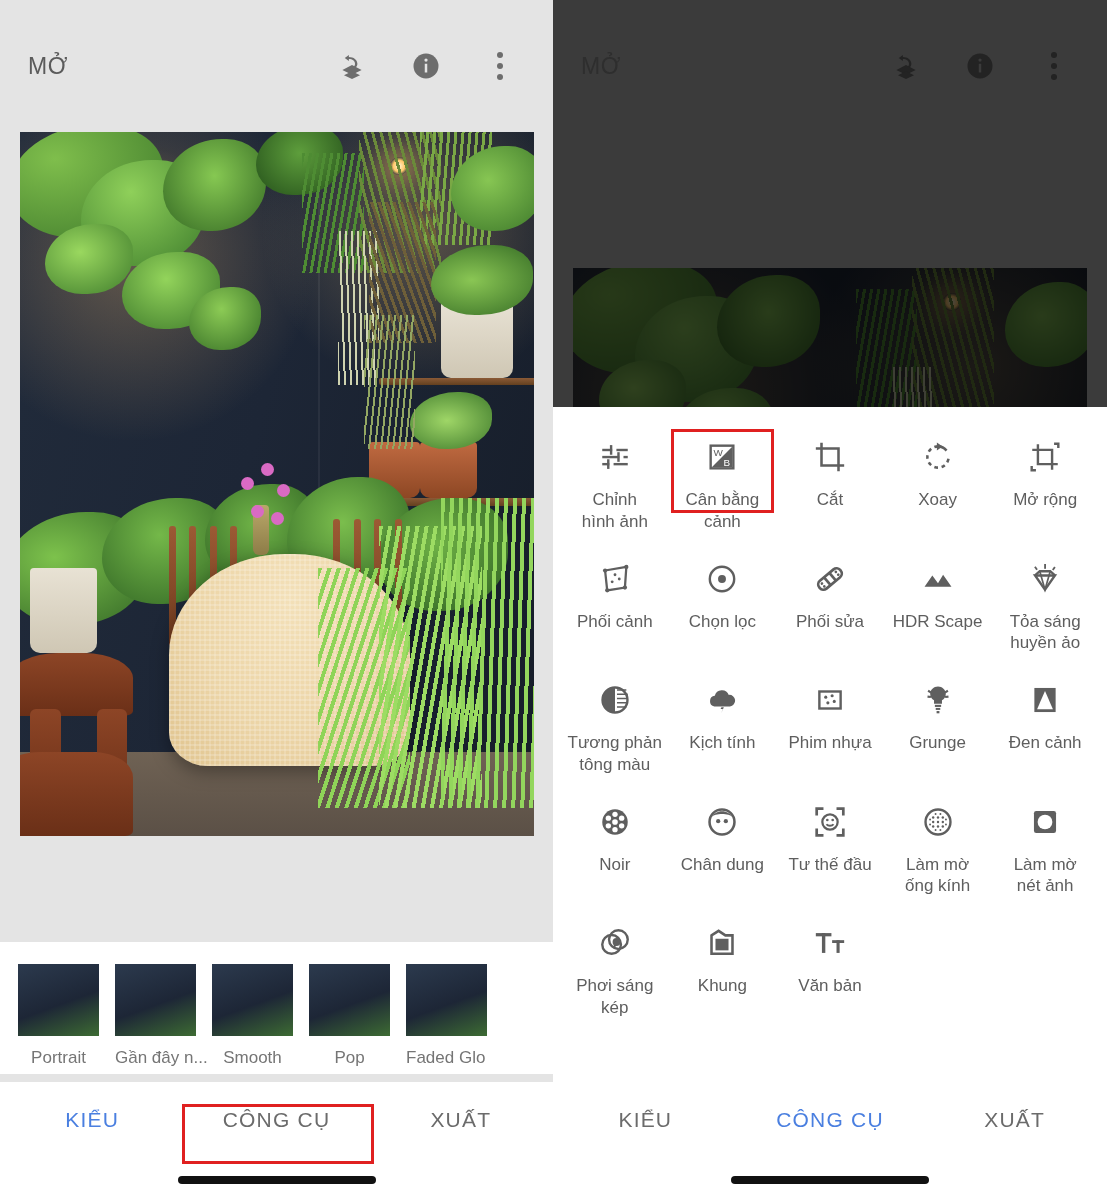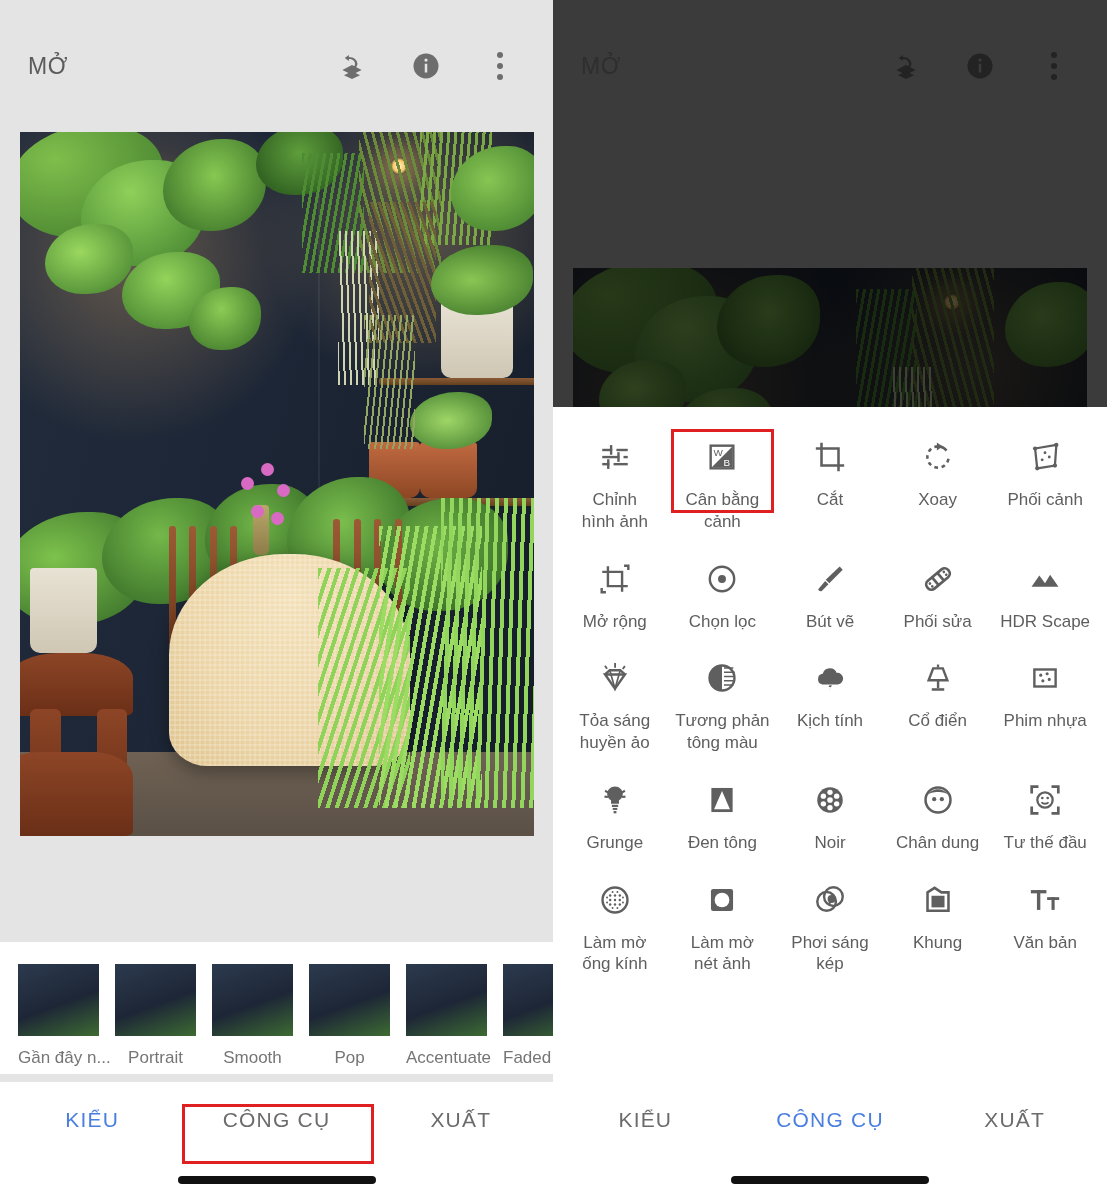--- a/index.html
+++ b/index.html
@@ -222,45 +222,39 @@
         <div class="chair" style="left:15%;top:82%;width:6%;height:14%;"></div>
         <div class="chair" style="left:-4%;top:88%;width:26%;height:12%;border-radius:30% 30% 6% 6%;"></div>
       </div>
     </div>
 
     <div class="filters">
       <div class="filter">
         <div class="filter-thumb">
           <div class="mini" style="background:linear-gradient(160deg,#2c3a4e 0%,#1d2636 55%,#3d6b33 100%);"></div>
         </div>
-        <div class="filter-label">Gần đây n...</div>
+        <div class="filter-label">Portrait</div>
       </div>
       <div class="filter">
         <div class="filter-thumb">
           <div class="mini" style="background:linear-gradient(160deg,#2c3a4e 0%,#1d2636 55%,#3d6b33 100%);"></div>
         </div>
-        <div class="filter-label">Portrait</div>
+        <div class="filter-label">Gần đây n...</div>
       </div>
       <div class="filter">
         <div class="filter-thumb">
           <div class="mini" style="background:linear-gradient(160deg,#2c3a4e 0%,#1d2636 55%,#3d6b33 100%);"></div>
         </div>
         <div class="filter-label">Smooth</div>
       </div>
       <div class="filter">
         <div class="filter-thumb">
           <div class="mini" style="background:linear-gradient(160deg,#2c3a4e 0%,#1d2636 55%,#3d6b33 100%);"></div>
         </div>
         <div class="filter-label">Pop</div>
-      </div>
-      <div class="filter">
-        <div class="filter-thumb">
-          <div class="mini" style="background:linear-gradient(160deg,#2c3a4e 0%,#1d2636 55%,#3d6b33 100%);"></div>
-        </div>
-        <div class="filter-label">Accentuate</div>
       </div>
       <div class="filter">
         <div class="filter-thumb">
           <div class="mini" style="background:linear-gradient(160deg,#2c3a4e 0%,#1d2636 55%,#3d6b33 100%);"></div>
         </div>
         <div class="filter-label">Faded Glo</div>
       </div>
     </div>
 
     <div class="tabs">
@@ -372,64 +366,55 @@
               <path d="M12 4.5 A 7.5 7.5 0 0 1 18 7.5" fill="none" stroke="#5f5f5f" stroke-width="1.8"></path>
               <path d="M11.2 1.8 L15.2 4.6 L11.2 7.4 Z"></path>
             </svg>
           </div>
           <div class="tool-label" style="white-space:pre-line">Xoay</div>
         </div>
 
         <div class="tool">
           <div class="tool-ico">
             <svg viewBox="0 0 24 24" width="34" height="34">
+              <path d="M7 3 L7 17 L21 17" fill="none" stroke="#5f5f5f" stroke-width="1.7"></path>
+              <path d="M3 7 L17 7 L17 21" fill="none" stroke="#5f5f5f" stroke-width="1.7"></path>
+              <path d="M18.4 2.6 L21.4 2.6 L21.4 5.6" fill="none" stroke="#5f5f5f" stroke-width="1.7"></path>
+              <path d="M2.6 18.4 L2.6 21.4 L5.6 21.4" fill="none" stroke="#5f5f5f" stroke-width="1.7"></path>
+            </svg>
+          </div>
+          <div class="tool-label" style="white-space:pre-line">Mở rộng</div>
+        </div>
+
+        <div class="tool">
+          <div class="tool-ico">
+            <svg viewBox="0 0 24 24" width="34" height="34">
               <path d="M5 6 L20 3.5 L19 18 L6.5 20 Z" fill="none" stroke="#5f5f5f" stroke-width="1.6"></path>
               <circle cx="5" cy="6" r="1.5"></circle>
                 <circle cx="20" cy="3.5" r="1.5"></circle>
               <circle cx="19" cy="18" r="1.5"></circle>
                 <circle cx="6.5" cy="20" r="1.5"></circle>
               <circle cx="12" cy="9" r="1"></circle>
                 <circle cx="15" cy="12" r="1"></circle>
                 <circle cx="10" cy="14" r="1"></circle>
             </svg>
           </div>
           <div class="tool-label" style="white-space:pre-line">Phối cảnh</div>
         </div>
 
         <div class="tool">
           <div class="tool-ico">
             <svg viewBox="0 0 24 24" width="34" height="34">
-              <path d="M7 3 L7 17 L21 17" fill="none" stroke="#5f5f5f" stroke-width="1.7"></path>
-              <path d="M3 7 L17 7 L17 21" fill="none" stroke="#5f5f5f" stroke-width="1.7"></path>
-              <path d="M18.4 2.6 L21.4 2.6 L21.4 5.6" fill="none" stroke="#5f5f5f" stroke-width="1.7"></path>
-              <path d="M2.6 18.4 L2.6 21.4 L5.6 21.4" fill="none" stroke="#5f5f5f" stroke-width="1.7"></path>
-            </svg>
-          </div>
-          <div class="tool-label" style="white-space:pre-line">Mở rộng</div>
-        </div>
-
-        <div class="tool">
-          <div class="tool-ico">
-            <svg viewBox="0 0 24 24" width="34" height="34">
               <circle cx="12" cy="12" r="8.6" fill="none" stroke="#5f5f5f" stroke-width="1.7"></circle>
               <circle cx="12" cy="12" r="2.8"></circle>
             </svg>
           </div>
           <div class="tool-label" style="white-space:pre-line">Chọn lọc</div>
         </div>
 
-        <div class="tool">
-          <div class="tool-ico">
-            <svg viewBox="0 0 24 24" width="34" height="34">
-              <path d="M18.8 3.2 L21 5.4 L11.5 15 L9 12.5 Z"></path>
-              <path d="M8.6 13.4 L10.9 15.7 L6.2 20.4 C5.4 21.2 3.2 20 3.8 19.1 Z"></path>
-            </svg>
-          </div>
-          <div class="tool-label" style="white-space:pre-line">Bút vẽ</div>
-        </div>
 
         <div class="tool">
           <div class="tool-ico">
             <svg viewBox="0 0 24 24" width="34" height="34">
               <g transform="rotate(-40 12 12)">
                 <rect x="2.4" y="8.4" width="19.2" height="7.2" rx="3.3" fill="none" stroke="#5f5f5f" stroke-width="1.9"></rect>
                 <rect x="8.6" y="8.4" width="1.9" height="7.2"></rect>
                 <rect x="13.5" y="8.4" width="1.9" height="7.2"></rect>
                 <circle cx="5.6" cy="10.8" r=".95"></circle>
                   <circle cx="5.6" cy="13.4" r=".95"></circle>
@@ -480,31 +465,20 @@
         <div class="tool">
           <div class="tool-ico">
             <svg viewBox="0 0 24 24" width="34" height="34">
               <path d="M6.6 16.5 A 3.8 3.8 0 0 1 6.9 9 A 5.2 5.2 0 0 1 16.8 8.4 A 3.9 3.9 0 0 1 17.6 16.5 Z"></path>
               <path d="M11.6 17.2 L13.3 17.2 L11.4 21.6 L12.6 18.4 L11 18.4 Z"></path>
             </svg>
           </div>
           <div class="tool-label" style="white-space:pre-line">Kịch tính</div>
         </div>
 
-        <div class="tool">
-          <div class="tool-ico">
-            <svg viewBox="0 0 24 24" width="34" height="34">
-              <path d="M12 2.5 L12 4.6" stroke="#5f5f5f" stroke-width="1.6"></path>
-              <path d="M5.4 13.6 L8.6 5.2 L15.4 5.2 L18.6 13.6 Z" fill="none" stroke="#5f5f5f" stroke-width="1.7"></path>
-              <rect x="11.2" y="13.6" width="1.7" height="5.5"></rect>
-              <rect x="7.6" y="19.2" width="8.8" height="1.8"></rect>
-            </svg>
-          </div>
-          <div class="tool-label" style="white-space:pre-line">Cổ điển</div>
-        </div>
 
         <div class="tool">
           <div class="tool-ico">
             <svg viewBox="0 0 24 24" width="34" height="34">
               <rect x="4.5" y="6" width="15" height="12" fill="none" stroke="#5f5f5f" stroke-width="1.7"></rect>
               <circle cx="9" cy="10" r="1.1"></circle>
                 <circle cx="13.5" cy="9" r="1.1"></circle>
               <circle cx="15" cy="13" r="1.1"></circle>
                 <circle cx="10.5" cy="14" r="1.1"></circle>
             </svg>
@@ -526,21 +500,21 @@
           <div class="tool-label" style="white-space:pre-line">Grunge</div>
         </div>
 
         <div class="tool">
           <div class="tool-ico">
             <svg viewBox="0 0 24 24" width="34" height="34">
               <rect x="4.5" y="3.5" width="15" height="17" fill="#5f5f5f"></rect>
               <path d="M12 5.6 L17.6 18.6 L6.4 18.6 Z" fill="#ffffff"></path>
             </svg>
           </div>
-          <div class="tool-label" style="white-space:pre-line">Đen tông</div>
+          <div class="tool-label" style="white-space:pre-line">Đen cảnh</div>
         </div>
 
         <div class="tool">
           <div class="tool-ico">
             <svg viewBox="0 0 24 24" width="34" height="34">
               <circle cx="12" cy="12" r="9" fill="#5f5f5f"></circle>
               <circle cx="12" cy="12" r="2" fill="#fff"></circle>
               <circle cx="12" cy="6.6" r="1.9" fill="#fff"></circle>
               <circle cx="12" cy="17.4" r="1.9" fill="#fff"></circle>
               <circle cx="7.3" cy="9.3" r="1.9" fill="#fff"></circle>

